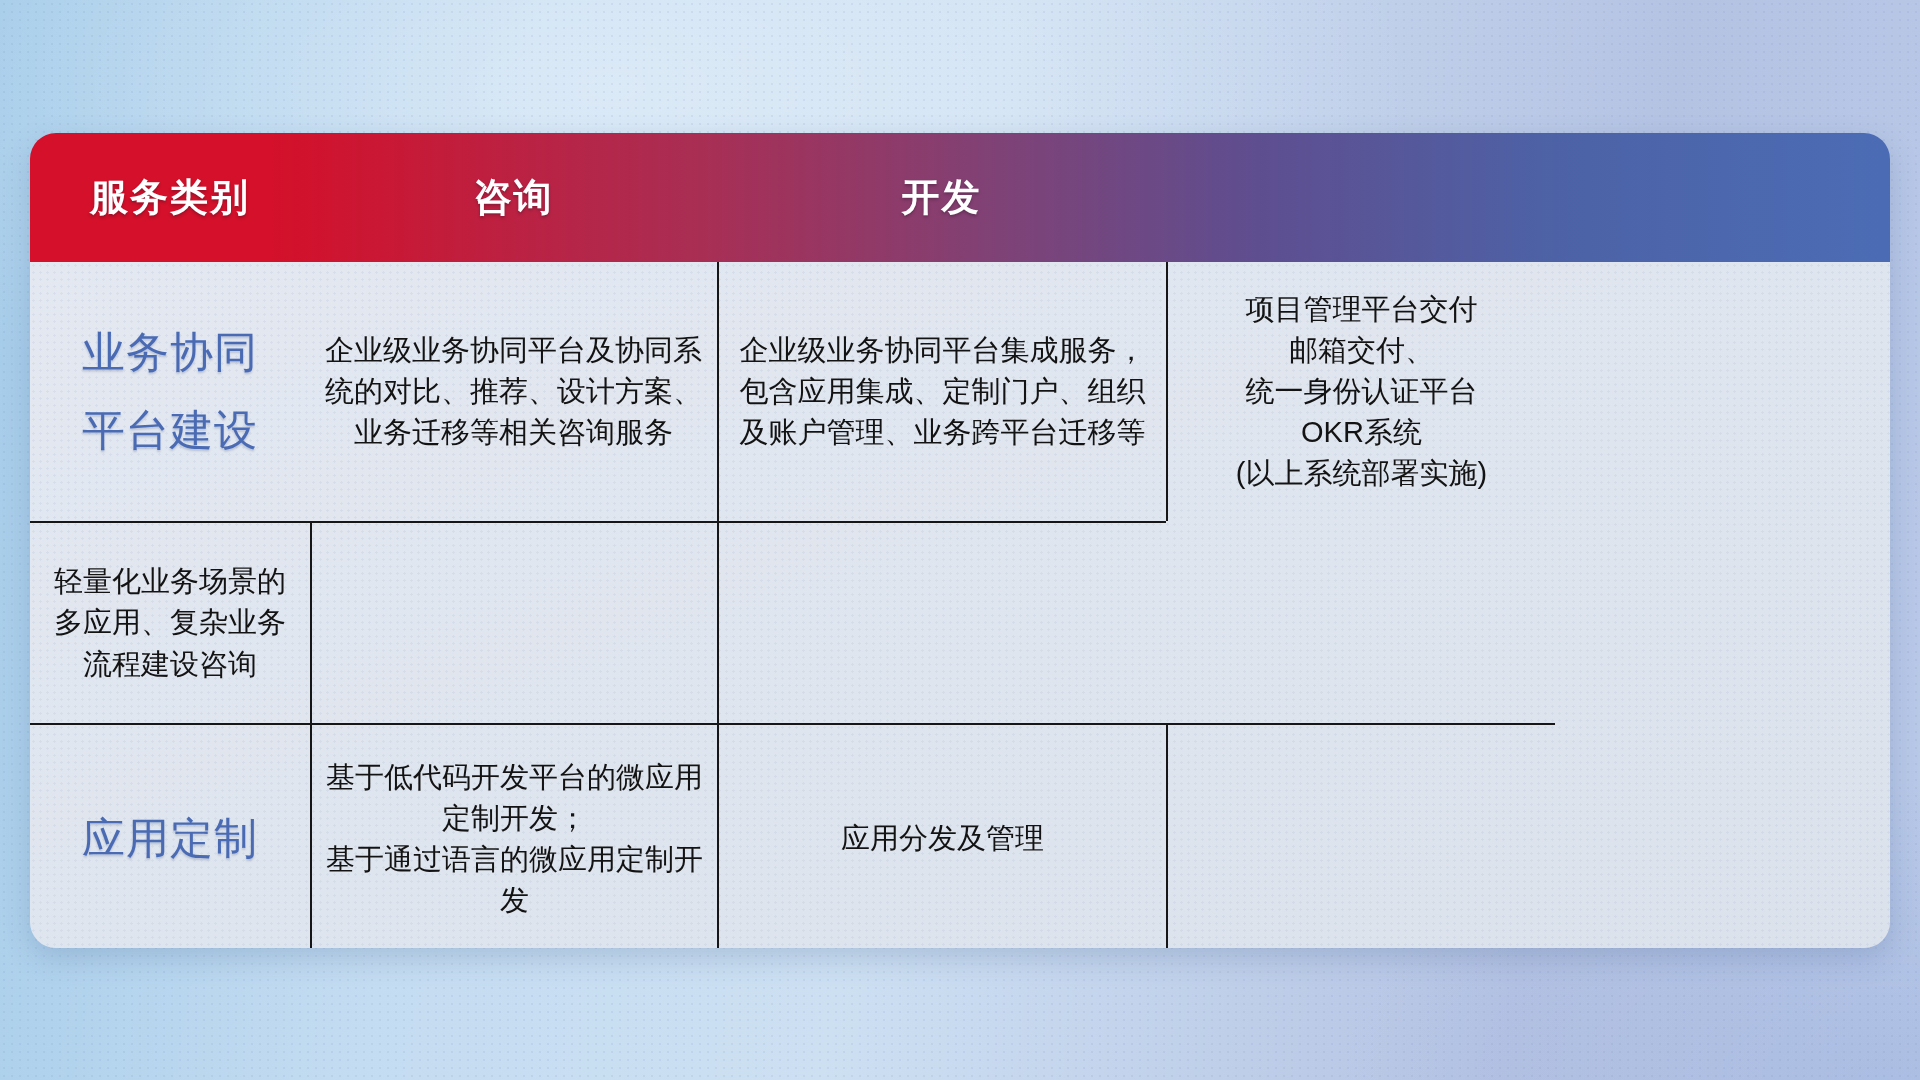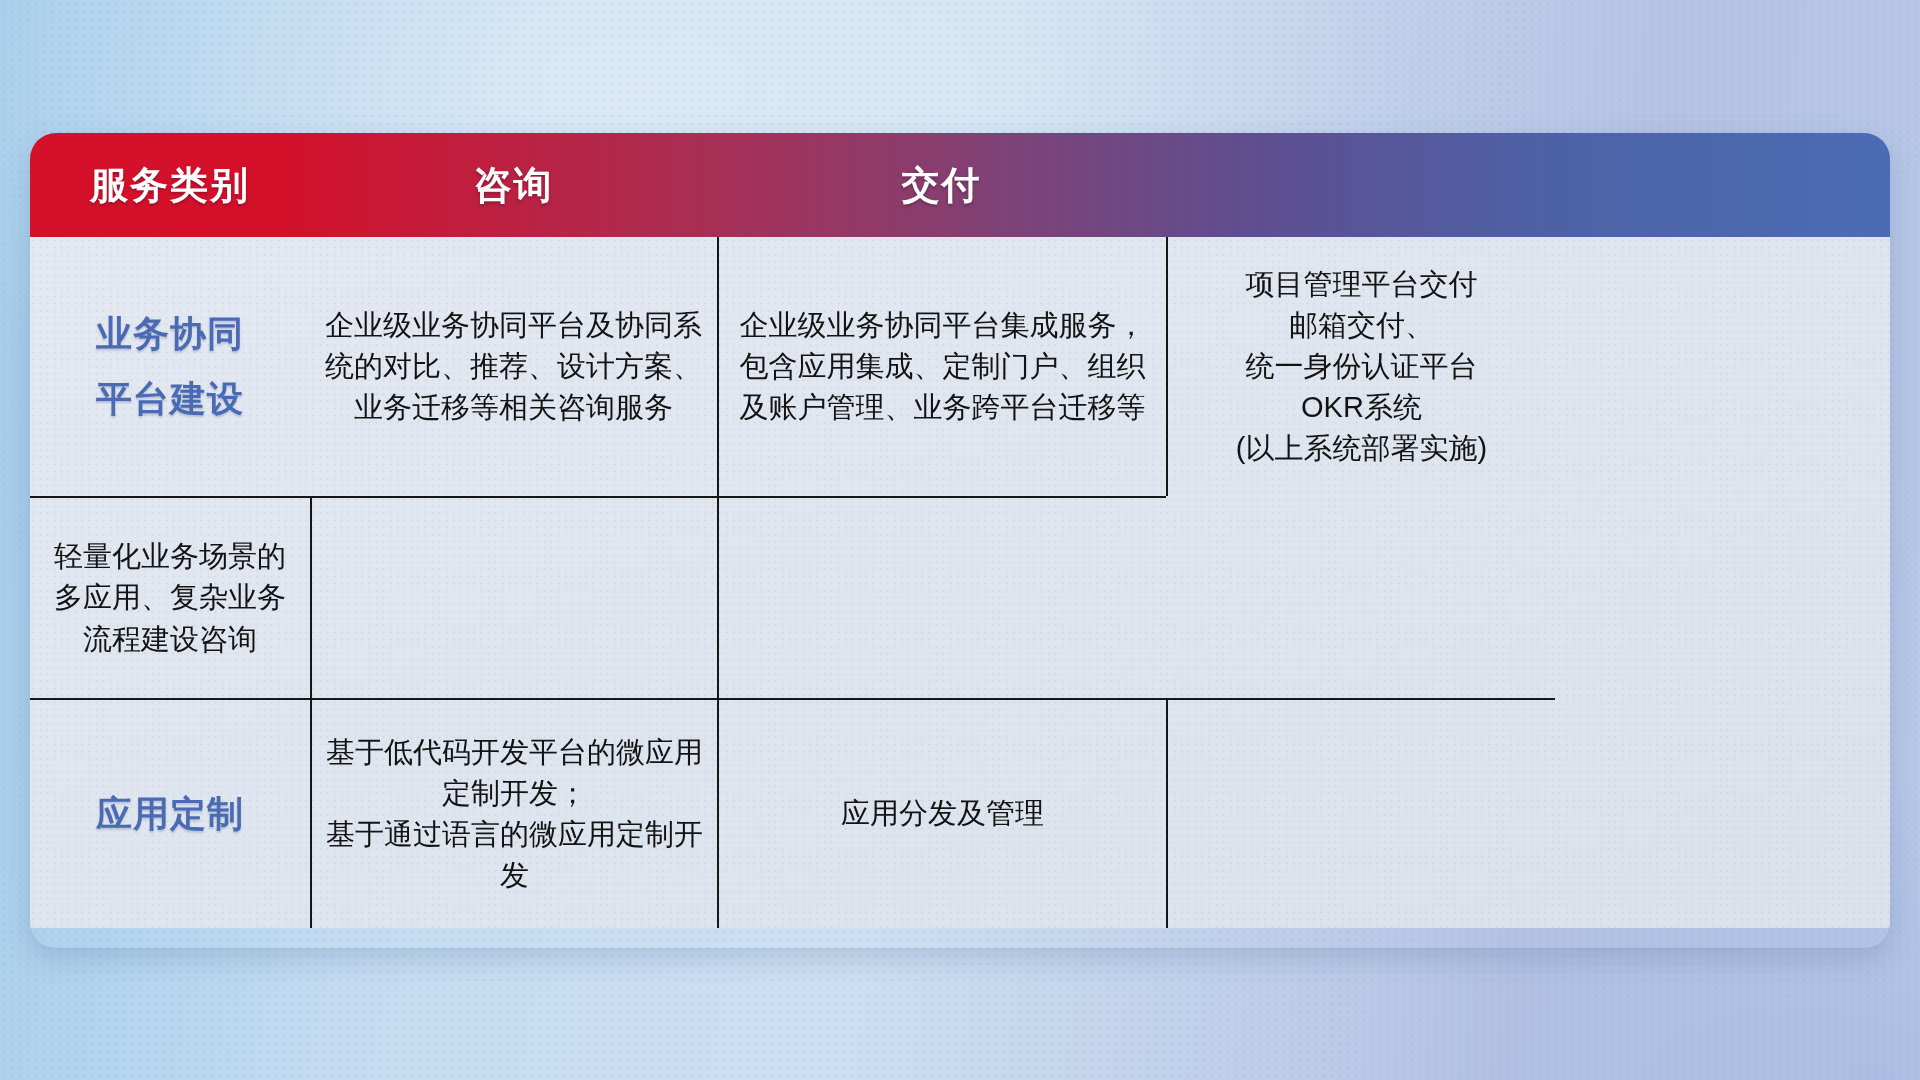--- a/index.html
+++ b/index.html
@@ -31,21 +31,21 @@
     border-radius: 26px;
     overflow: hidden;
     box-shadow: 0 10px 28px rgba(60, 90, 140, 0.22);
     z-index: 1;
   }
   .thead, .trow {
     display: grid;
     grid-template-columns: 280fr 407fr 449fr 389fr 335fr;
   }
   .thead {
-    height: 104px;
+    height: 129px;
     background: linear-gradient(90deg,
       var(--hdr-start) 0%, var(--hdr-start) 13%,
       #a92e54 36%, var(--hdr-mid) 52%,
       #5e4e90 66%, #4d62a6 82%, var(--hdr-end) 100%);
   }
   .th {
     display: flex; align-items: center; justify-content: center;
     color: #ffffff;
     font-size: 38px; font-weight: bold;
     letter-spacing: 2px;
@@ -65,41 +65,41 @@
     text-align: center;
     padding: 10px 14px;
     box-sizing: border-box;
     white-space: pre-line;
     color: var(--body-text);
     font-size: 29px;
     line-height: 1.42;
   }
   .td.cat {
     color: var(--cat-text);
-    font-size: 36px;
-    font-weight: bold;
+    font-size: 43px;
+    font-weight: normal;
     line-height: 1.8;
     letter-spacing: 1px;
     text-shadow: 0 2px 2px rgba(70,90,140,0.25);
   }
   
   .td.vline { border-left: 2px solid var(--line); }
   
   .trow.hline .td { border-top: 2px solid var(--line); }
 </style>
 </head>
 <body>
 
 <div class="page">
   <section class="card">
 
     <header class="thead">
       <div class="th">服务类别</div>
       <div class="th">咨询</div>
-      <div class="th">交付</div>
+      <div class="th">开发</div>
     </header>
 
     <div class="tbody">
 
       <div class="trow">
         <div class="td cat">业务协同
 平台建设</div>
         <div class="td">企业级业务协同平台及协同系统的对比、推荐、设计方案、业务迁移等相关咨询服务</div>
         <div class="td vline">企业级业务协同平台集成服务，包含应用集成、定制门户、组织及账户管理、业务跨平台迁移等</div>
         <div class="td vline">项目管理平台交付

